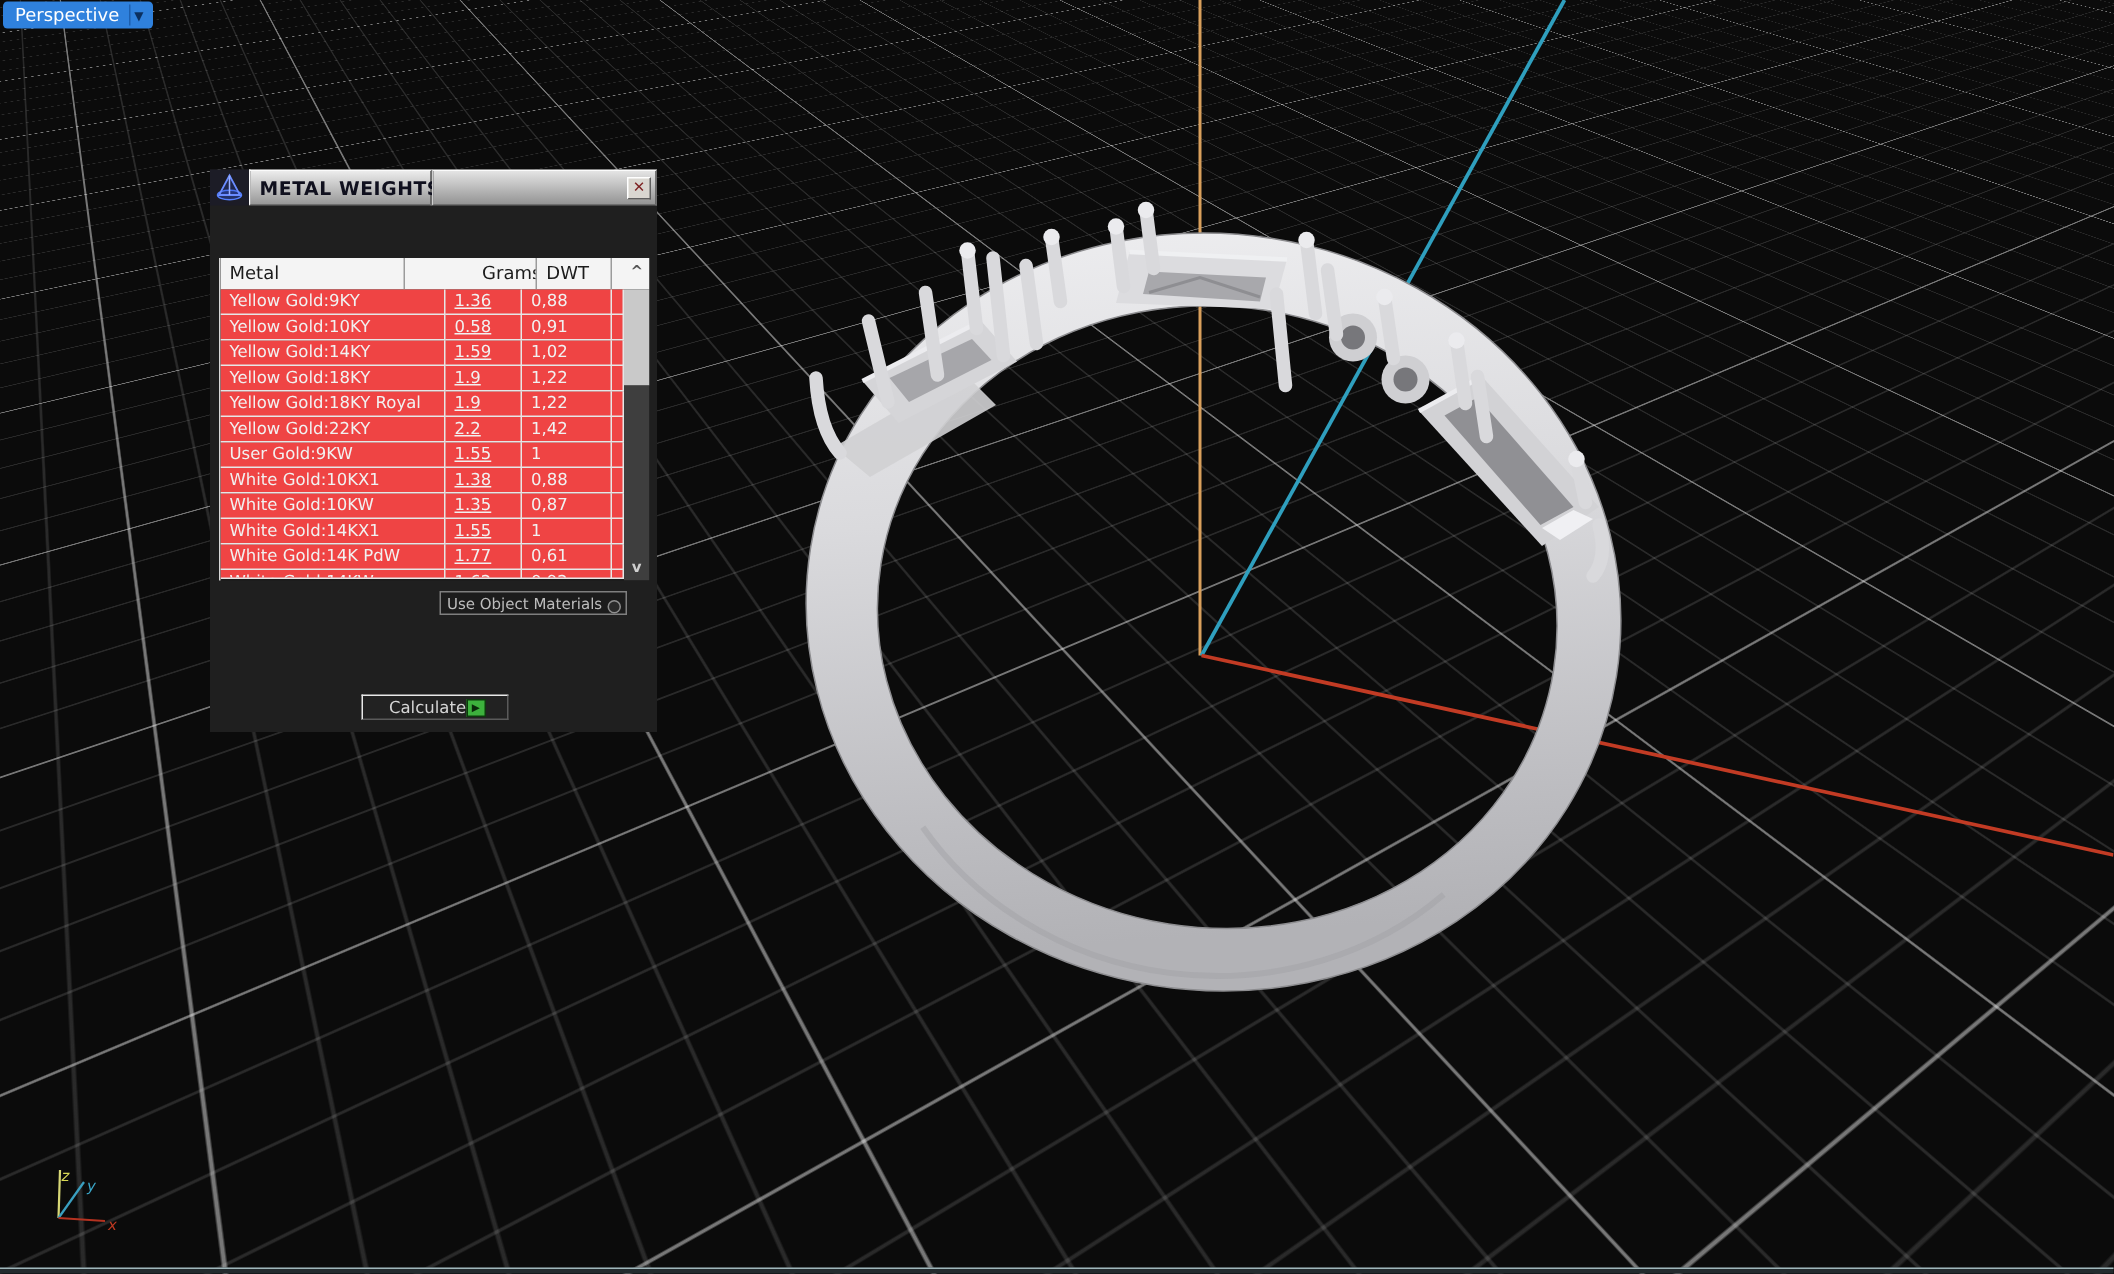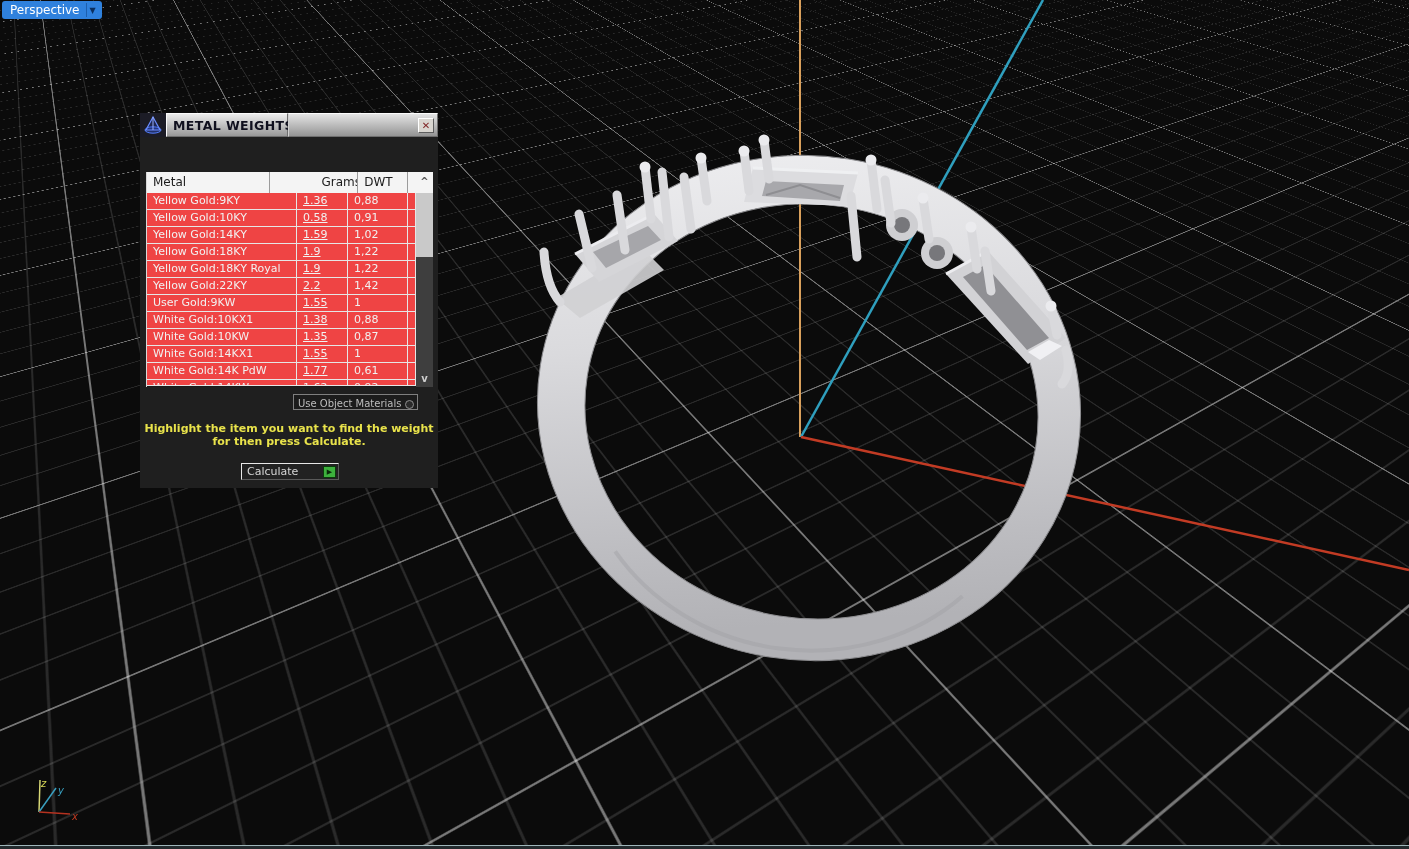--- a/index.html
+++ b/index.html
@@ -138,21 +138,21 @@
     background:#2a2a2a; flex:none;
   }
 
   .instruction {
     position:absolute; left:0; top:309px; width:100%;
     text-align:center; font-size:11px; font-weight:bold; color:#e9e34b; line-height:13px;
   }
 
   .calc-btn {
     position:absolute; left:101px; top:350px; width:98px; height:17px;
-    background:#222; display:flex; align-items:center; justify-content:space-between;
+    background:#222; display:flex; align-items:center; justify-content:center;
     border-top:1px solid #e8e8e8; border-left:1px solid #e8e8e8;
     border-right:1px solid #5a5a5a; border-bottom:1px solid #5a5a5a;
     padding:0 2px 0 5px; cursor:default;
   }
   .calc-label { font-size:11px; color:#d6d6d6; }
   .calc-play {
     width:13px; height:12px; background:#3db13d; border:1px solid #0c3b0c;
     color:#0a2a0a; font-size:7px; text-align:center; line-height:11px;
   }
 
@@ -386,24 +386,20 @@
           <div class="sb-down">v</div>
         </div>
       </div>
     </div>
 
     <div class="materials">
       <span>Use Object Materials</span>
       <span class="radio"></span>
     </div>
 
-    <div class="instruction">
-      <div>Highlight the item you want to find the weight</div>
-      <div>for then press Calculate.</div>
-    </div>
 
     <div class="calc-btn">
       <span class="calc-label">Calculate</span>
       <span class="calc-play">▶</span>
     </div>
   </div>
 
   <div class="statusline"></div>
 </div>
 

